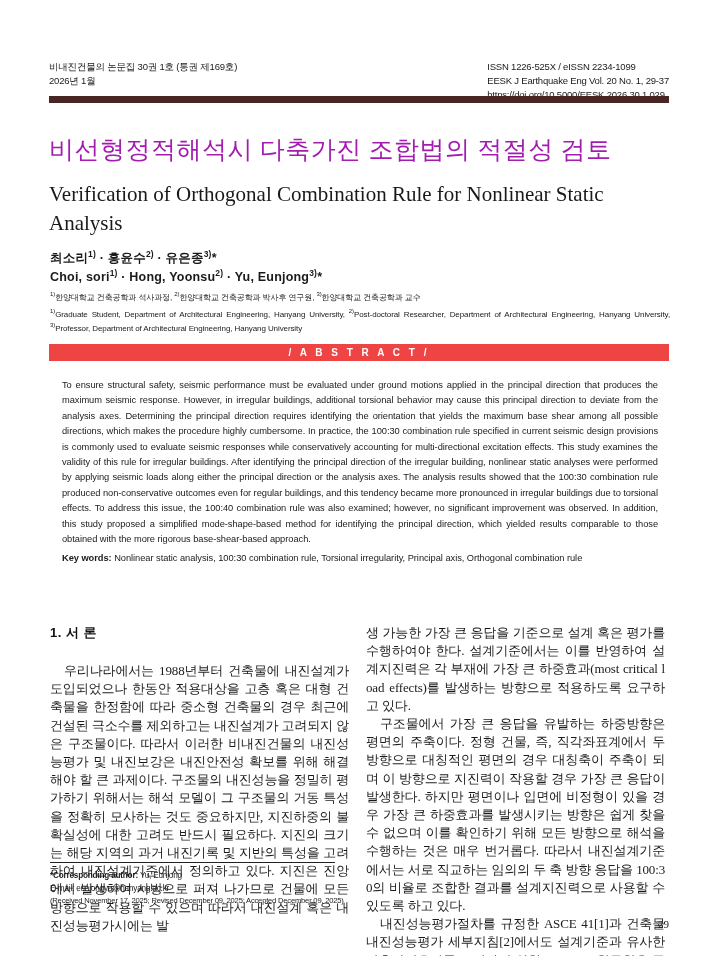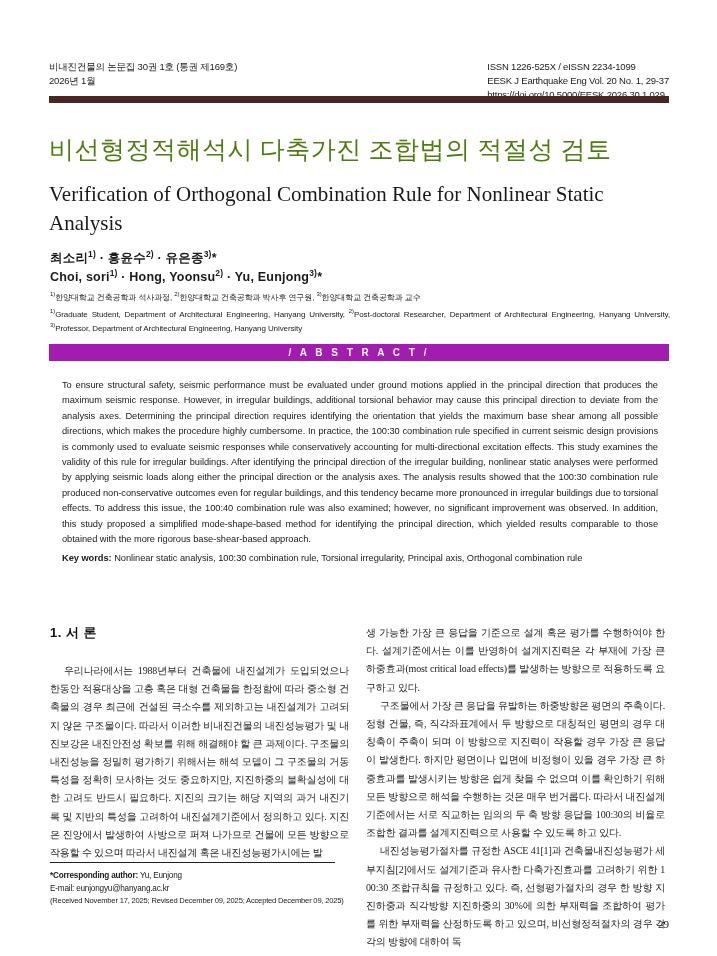--- a/index.html
+++ b/index.html
@@ -54,21 +54,21 @@
 
   
   .title-ko {
     position: absolute;
     left: 49px;
     top: 117px;
     width: 620px;
     font-family: "Liberation Serif", serif;
     font-size: 25px;
     font-weight: 400;
-    color: #4d7c0f;
+    color: #a21caf;
     letter-spacing: 0.5px;
     line-height: 32px;
   }
   .title-en {
     position: absolute;
     left: 49px;
     top: 163px;
     width: 600px;
     font-family: "Liberation Serif", serif;
     font-size: 21px;
@@ -127,21 +127,21 @@
     vertical-align: super;
   }
 
   
   .abstract-bar {
     position: absolute;
     left: 49px;
     top: 344px;
     width: 620px;
     height: 17px;
-    background: #a21caf;
+    background: #ef4444;
     color: #ffffff;
     font-size: 10px;
     font-weight: bold;
     letter-spacing: 3px;
     display: flex;
     align-items: center;
     justify-content: center;
   }
   .abstract-body {
     position: absolute;
@@ -180,21 +180,21 @@
   .sec-head {
     font-size: 13px;
     font-weight: bold;
     color: #111111;
     letter-spacing: 0.5px;
     margin: 0 0 20px 0;
     font-family: "Liberation Sans", sans-serif;
   }
   .body-p {
     font-family: "Liberation Serif", serif;
-    font-size: 10px;
+    font-size: 13px;
     line-height: 18.2px;
     color: #1a1a1a;
     text-align: justify;
     text-indent: 14px;
     margin: 0 0 0 0;
     letter-spacing: -0.15px;
     word-break: break-all;
   }
   .body-p + .body-p { margin-top: 0; }
 

